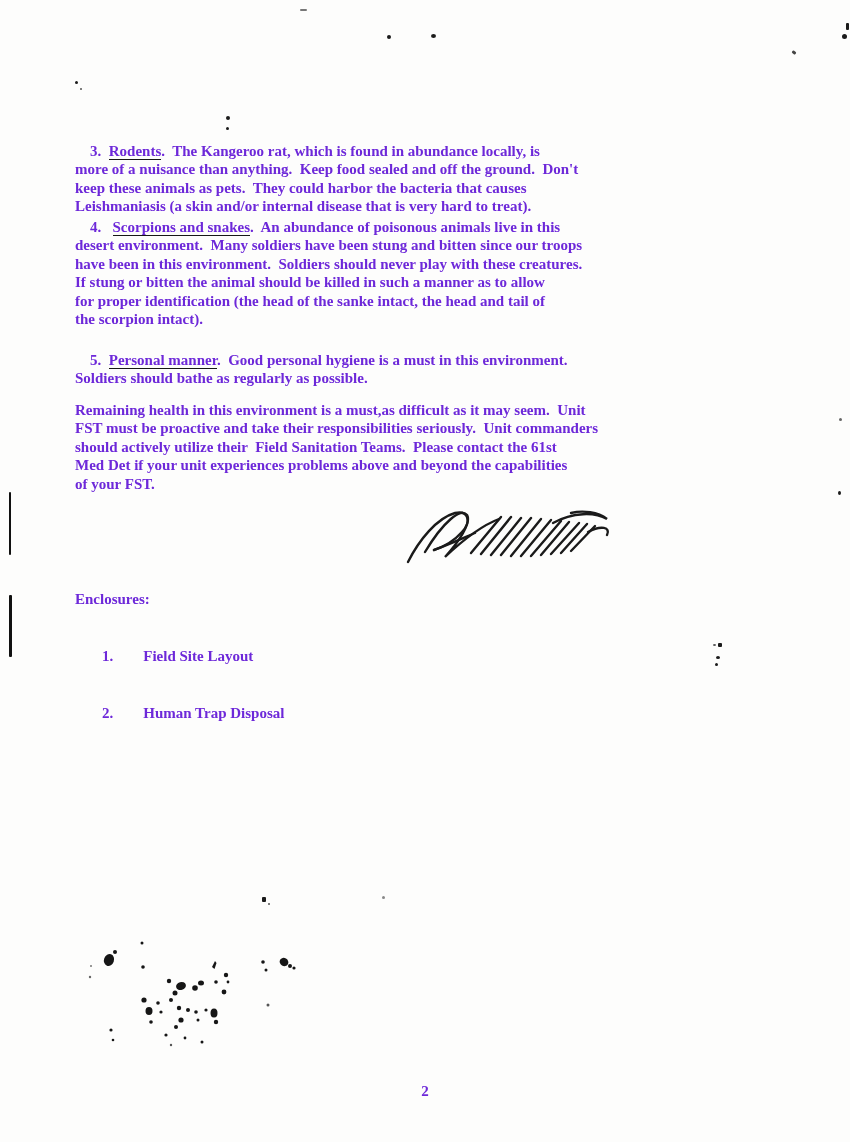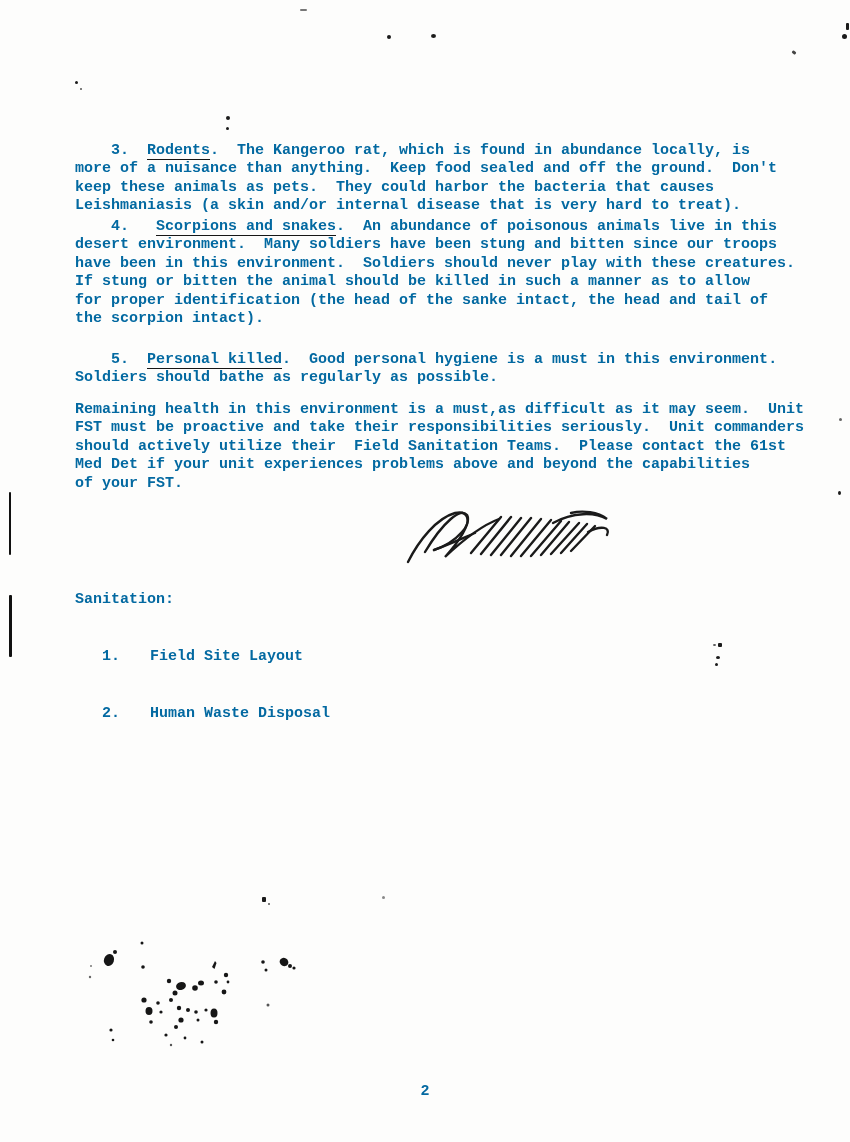--- a/index.html
+++ b/index.html
@@ -4,23 +4,23 @@
 <style>
   html,body{margin:0;padding:0;}
   body{
     width:850px;height:1142px;position:relative;
     background:#fdfdfc;overflow:hidden;
     font-family:"Liberation Mono","DejaVu Sans Mono",monospace;
     color:#161616;
   }
   .page{position:absolute;inset:0;}
   .typewriter{
-    font-family:Liberation Mono, monospace;
+    font-family:Liberation Serif, serif;
     font-size:15px;line-height:18.4px;font-weight:bold;
-    white-space:pre;color:#0369a1;
+    white-space:pre;color:#6d28d9;
   }
   .para{position:absolute;left:75px;margin:0;}
   .p3{top:142px;}
   .p4{top:218px;}
   .p5{top:351px;}
   .pclose{top:401px;}
   .u{border-bottom:1.5px solid #161616;padding-bottom:0px;}
   .sig-block{position:absolute;left:420px;top:553px;line-height:19px;}
   .sig-line{display:block;}
   .sig-svg{position:absolute;left:405px;top:500px;}
@@ -47,21 +47,21 @@
 keep these animals as pets.  They could harbor the bacteria that causes
 Leishmaniasis (a skin and/or internal disease that is very hard to treat).</span></p>
 
   <p class="para typewriter p4"><span>    4.   </span><span class="u">Scorpions and snakes</span><span>.  An abundance of poisonous animals live in this
 desert environment.  Many soldiers have been stung and bitten since our troops
 have been in this environment.  Soldiers should never play with these creatures.
 If stung or bitten the animal should be killed in such a manner as to allow
 for proper identification (the head of the sanke intact, the head and tail of
 the scorpion intact).</span></p>
 
-  <p class="para typewriter p5"><span>    5.  </span><span class="u">Personal killed</span><span>.  Good personal hygiene is a must in this environment.
+  <p class="para typewriter p5"><span>    5.  </span><span class="u">Personal manner</span><span>.  Good personal hygiene is a must in this environment.
 Soldiers should bathe as regularly as possible.</span></p>
 
   <p class="para typewriter pclose">Remaining health in this environment is a must,as difficult as it may seem.  Unit
 FST must be proactive and take their responsibilities seriously.  Unit commanders
 should actively utilize their  Field Sanitation Teams.  Please contact the 61st
 Med Det if your unit experiences problems above and beyond the capabilities
 of your FST.</p>
 
   <svg class="sig-svg" width="215" height="70" viewBox="0 0 215 70">
     <g fill="none" stroke="#1a1a1a" stroke-width="2.4" stroke-linecap="round">
@@ -79,23 +79,23 @@
       <path d="M146,54 L174,23"></path>
       <path d="M156,53 L182,24"></path>
       <path d="M166,51 L190,26"></path>
       <path d="M148,23 C168,12 190,12 202,19 C193,12 178,10 166,13"></path>
       <path d="M183,32 C196,25 206,27 202,35"></path>
     </g>
   </svg>
 
 
   <div class="enclosures typewriter">
-    <span class="enc-label">Sanitation:</span>
+    <span class="enc-label">Enclosures:</span>
     <span class="enc-line"><span class="enc-num">1.</span><span class="enc-text">Field Site Layout</span></span>
-    <span class="enc-line"><span class="enc-num">2.</span><span class="enc-text">Human Waste Disposal</span></span>
+    <span class="enc-line"><span class="enc-num">2.</span><span class="enc-text">Human Trap Disposal</span></span>
   </div>
 
   <div class="page-number typewriter">2</div>
 
   <div class="vline" style="left:9px;top:492px;height:63px;"></div>
   <div class="vline" style="left:9px;top:595px;height:62px;width:2.5px;"></div>
 
   <div class="art sq" style="left:300px;top:9px;width:7px;height:2px;background:#777;"></div>
   <div class="art" style="left:75px;top:81px;width:3px;height:3px;"></div>
   <div class="art" style="left:80px;top:88px;width:2px;height:2px;background:#555;"></div>

